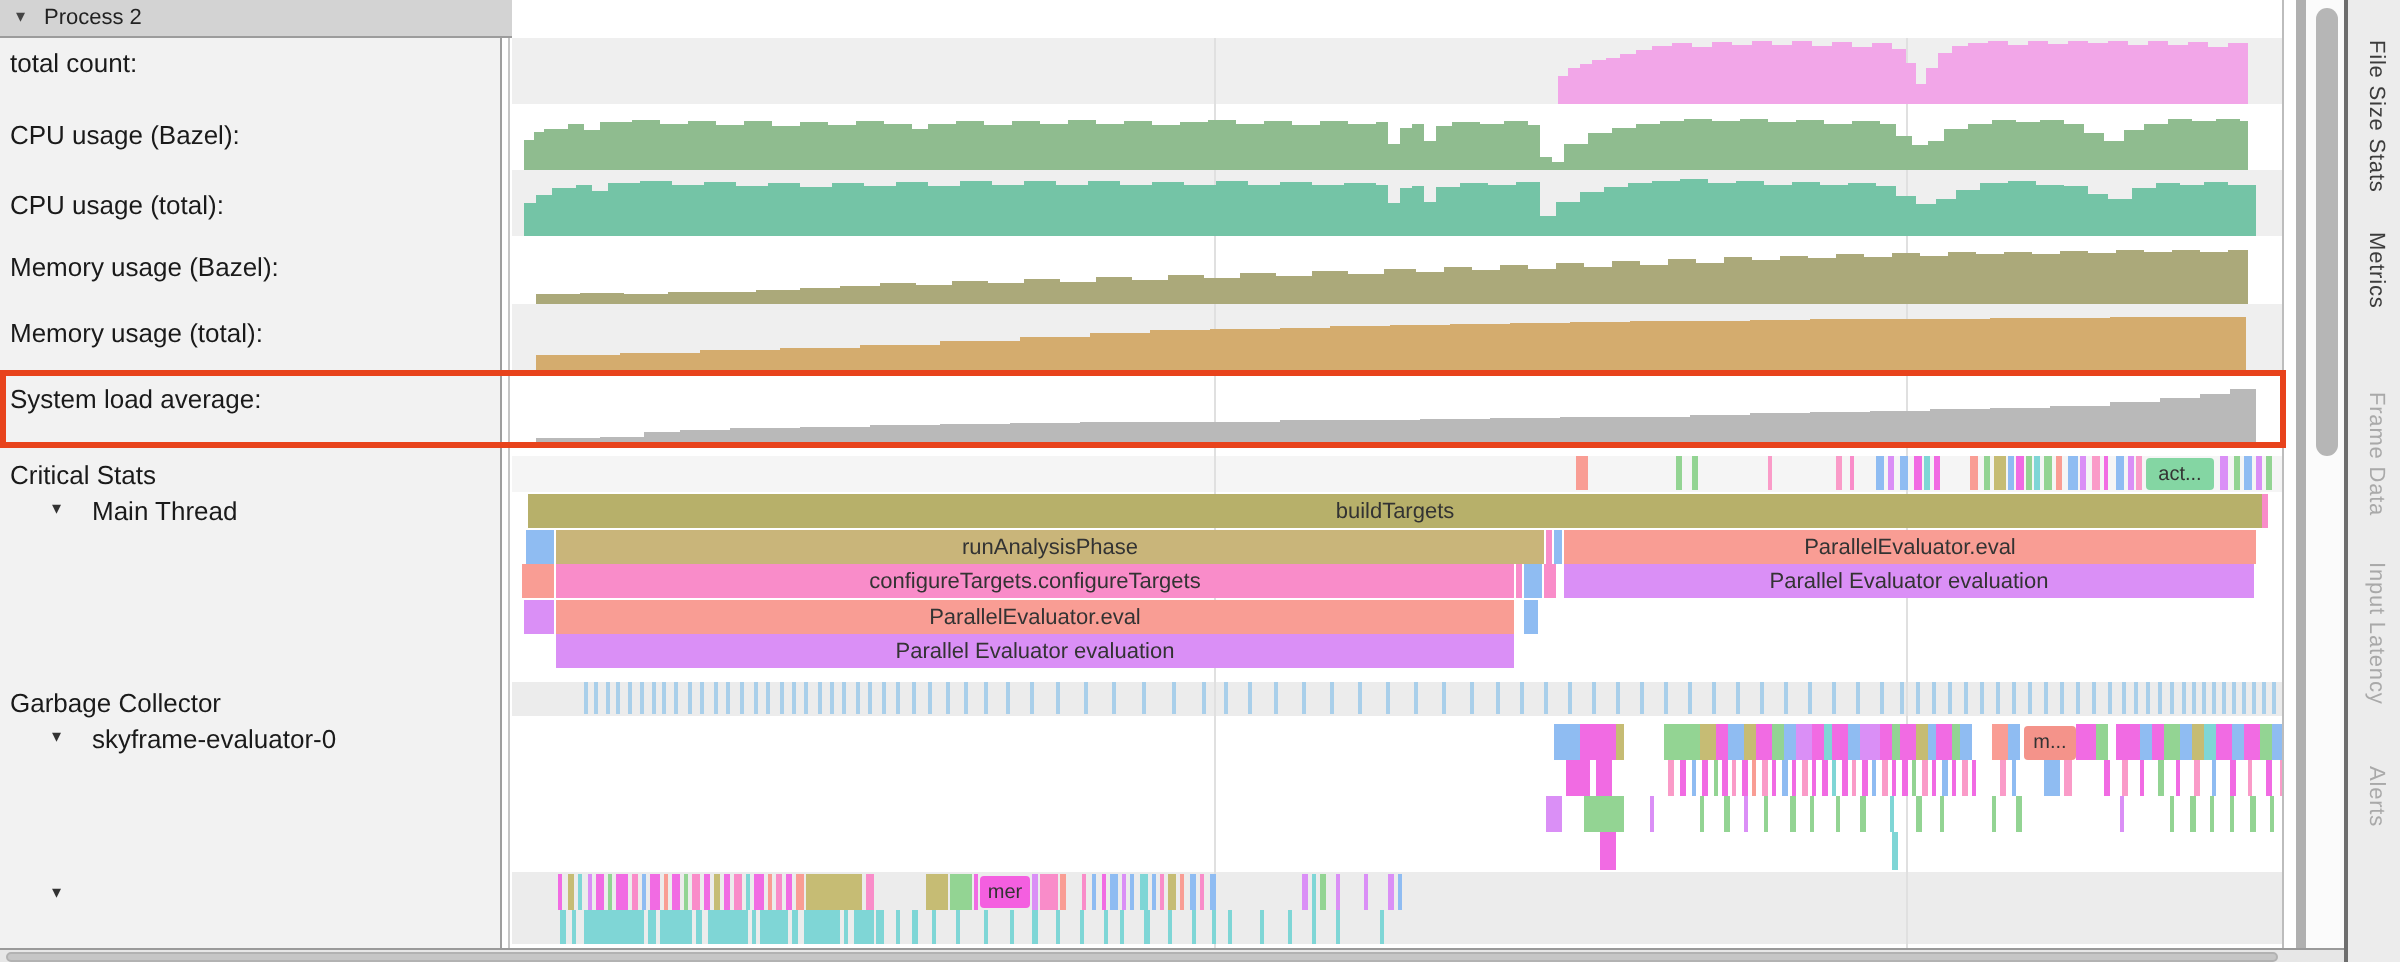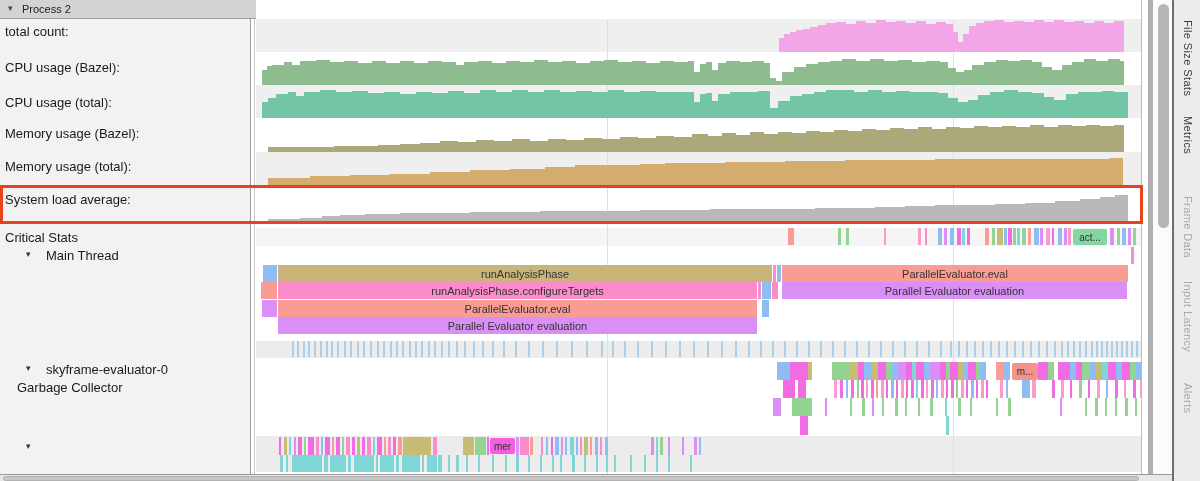--- a/index.html
+++ b/index.html
@@ -71,28 +71,29 @@
       </svg>
       <svg width="885" height="34" class="cchart" shape-rendering="crispEdges" style="top: 118px; left: 0px;">
         <path d="M12,34 L12,29.240000000000002 H34 V28.56 H56 V28.9 H78 V28.22 H100 V27.88 H122 V26.86 H144 V25.84 H164 V24.82 H184 V23.46 H202 V24.48 H220 V22.439999999999998 H238 V23.46 H256 V21.42 H274 V22.78 H292 V20.740000000000002 H310 V22.1 H328 V19.72 H346 V21.08 H364 V18.7 H382 V20.060000000000002 H400 V17.68 H418 V19.04 H436 V16.32 H452 V18.02 H466 V15.3 H480 V17 H494 V14.280000000000001 H508 V16.32 H522 V13.600000000000001 H536 V15.3 H550 V12.579999999999998 H564 V14.280000000000001 H578 V11.559999999999999 H592 V13.260000000000002 H606 V10.54 H620 V12.239999999999998 H634 V9.86 H648 V11.219999999999999 H662 V9.18 H676 V10.54 H690 V8.5 H704 V9.86 H718 V8.16 H732 V9.18 H746 V7.82 H760 V8.84 H774 V7.48 H788 V8.5 H802 V7.140000000000001 H816 V8.16 H830 V6.800000000000001 H844 V7.82 H858 V6.800000000000001 H868 V7.48 V34 Z" fill="#aba97a"></path>
       </svg>
       <svg width="885" height="33" class="cchart" shape-rendering="crispEdges" style="top: 152px; left: 0px;">
         <path d="M12,33 L12,25.740000000000002 H54 V24.42 H94 V23.1 H134 V21.78 H174 V20.46 H214 V18.48 H254 V16.5 H289 V14.52 H319 V13.2 H349 V12.54 H384 V11.879999999999999 H409 V11.219999999999999 H439 V10.559999999999999 H469 V9.899999999999999 H499 V9.57 H529 V9.239999999999998 H559 V8.579999999999998 H589 V8.25 H619 V7.920000000000002 H649 V7.59 H679 V7.260000000000002 H709 V7.260000000000002 H739 V6.93 H769 V6.93 H799 V6.600000000000001 H829 V6.600000000000001 H854 V6.27 H867 V6.27 V33 Z" fill="#d4ac6e"></path>
       </svg>
       <svg width="885" height="36" class="cchart" shape-rendering="crispEdges" style="top: 186px; left: 0px;">
         <path d="M12,36 L12,33.12 H44 V32.4 H66 V30.240000000000002 H84 V28.8 H109 V28.08 H144 V27.36 H179 V26.64 H214 V25.92 H249 V25.560000000000002 H284 V25.2 H319 V24.84 H349 V24.84 H384 V24.119999999999997 H419 V23.759999999999998 H454 V23.4 H489 V23.04 H524 V22.68 H559 V22.32 H589 V21.6 H619 V20.52 H649 V19.8 H679 V19.44 H709 V18.72 H739 V18 H769 V16.92 H799 V15.120000000000001 H824 V12.96 H844 V10.8 H859 V8.64 H872 V7.920000000000002 V36 Z" fill="#b9b9b9"></path>
       </svg>
+      <div class="span-bar" style="left: 8px; top: 247px; width: 867px; height: 17px; background: rgb(183, 176, 106);">buildTargets</div>
       <div class="span-bar" style="left: 875px; top: 247px; width: 3px; height: 17px; background: rgb(249, 140, 201);"></div>
       <div class="span-bar" style="left: 7px; top: 265px; width: 14px; height: 17px; background: rgb(143, 188, 242);"></div>
       <div class="span-bar" style="left: 22px; top: 265px; width: 494px; height: 17px; background: rgb(201, 181, 122);">runAnalysisPhase</div>
       <div class="span-bar" style="left: 517px; top: 265px; width: 3px; height: 17px; background: rgb(249, 140, 201);"></div>
       <div class="span-bar" style="left: 521px; top: 265px; width: 4px; height: 17px; background: rgb(143, 188, 242);"></div>
       <div class="span-bar" style="left: 526px; top: 265px; width: 346px; height: 17px; background: rgb(249, 157, 148);">ParallelEvaluator.eval</div>
       <div class="span-bar" style="left: 5px; top: 282px; width: 16px; height: 17px; background: rgb(249, 157, 148);"></div>
-      <div class="span-bar" style="left: 22px; top: 282px; width: 479px; height: 17px; background: rgb(249, 140, 201);">runAnalysisPhase.configureTargets</div>
+      <div class="span-bar" style="left: 22px; top: 282px; width: 479px; height: 17px; background: rgb(249, 140, 201);">configureTargets.configureTargets</div>
       <div class="span-bar" style="left: 502px; top: 282px; width: 3px; height: 17px; background: rgb(249, 140, 201);"></div>
       <div class="span-bar" style="left: 506px; top: 282px; width: 9px; height: 17px; background: rgb(143, 188, 242);"></div>
       <div class="span-bar" style="left: 516px; top: 282px; width: 6px; height: 17px; background: rgb(249, 140, 201);"></div>
       <div class="span-bar" style="left: 526px; top: 282px; width: 345px; height: 17px; background: rgb(218, 143, 246);">Parallel Evaluator evaluation</div>
       <div class="span-bar" style="left: 6px; top: 300px; width: 15px; height: 17px; background: rgb(218, 143, 246);"></div>
       <div class="span-bar" style="left: 22px; top: 300px; width: 479px; height: 17px; background: rgb(249, 157, 148);">ParallelEvaluator.eval</div>
       <div class="span-bar" style="left: 506px; top: 300px; width: 7px; height: 17px; background: rgb(143, 188, 242);"></div>
       <div class="span-bar" style="left: 22px; top: 317px; width: 479px; height: 17px; background: rgb(218, 143, 246);">Parallel Evaluator evaluation</div>
       <div class="sliver" style="left: 532px; top: 228px; width: 6px; height: 17px; background: rgb(249, 157, 148);"></div>
       <div class="sliver" style="left: 582px; top: 228px; width: 3px; height: 17px; background: rgb(147, 212, 147);"></div>
@@ -432,21 +433,21 @@
   <div class="labels">
       <div class="label-item" style="left: 5px; top: 5px;">total count:</div>
       <div class="label-item" style="left: 5px; top: 41px;">CPU usage (Bazel):</div>
       <div class="label-item" style="left: 5px; top: 76px;">CPU usage (total):</div>
       <div class="label-item" style="left: 5px; top: 107px;">Memory usage (Bazel):</div>
       <div class="label-item" style="left: 5px; top: 140px;">Memory usage (total):</div>
       <div class="label-item" style="left: 5px; top: 173px;">System load average:</div>
       <div class="label-item" style="left: 5px; top: 211px;">Critical Stats</div>
       <div class="label-arrow" style="left: 26px; top: 230px;">▾</div>
       <div class="label-item" style="left: 46px; top: 229px;">Main Thread</div>
-      <div class="label-item" style="left: 17px; top: 325px; margin-top: 36px;">Garbage Collector</div>
+      <div class="label-item" style="left: 5px; top: 325px;">Garbage Collector</div>
       <div class="label-arrow" style="left: 26px; top: 344px;">▾</div>
       <div class="label-item" style="left: 46px; top: 343px;">skyframe-evaluator-0</div>
       <div class="label-arrow" style="left: 26px; top: 422px;">▾</div>
     </div>
   <div class="vl1"></div>
   <div class="vl2"></div>
 
   <div class="highlight"></div>
 
   <div class="content-edge"></div>

